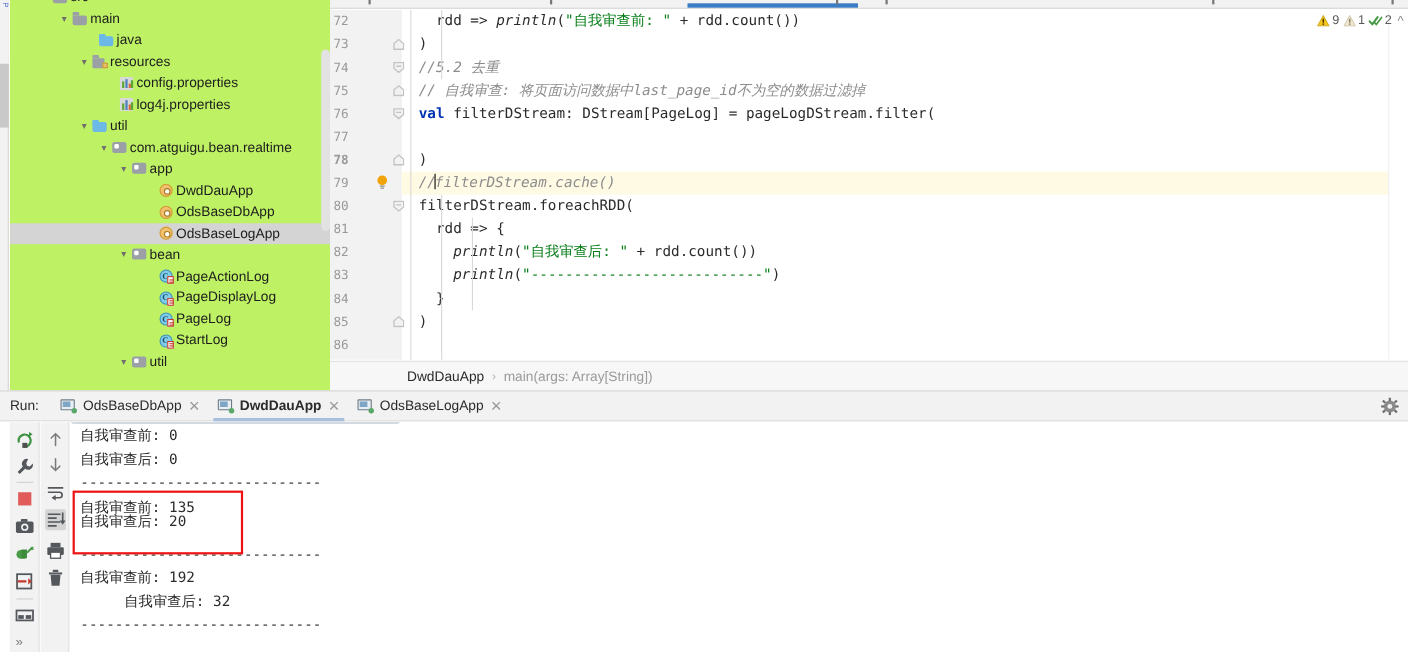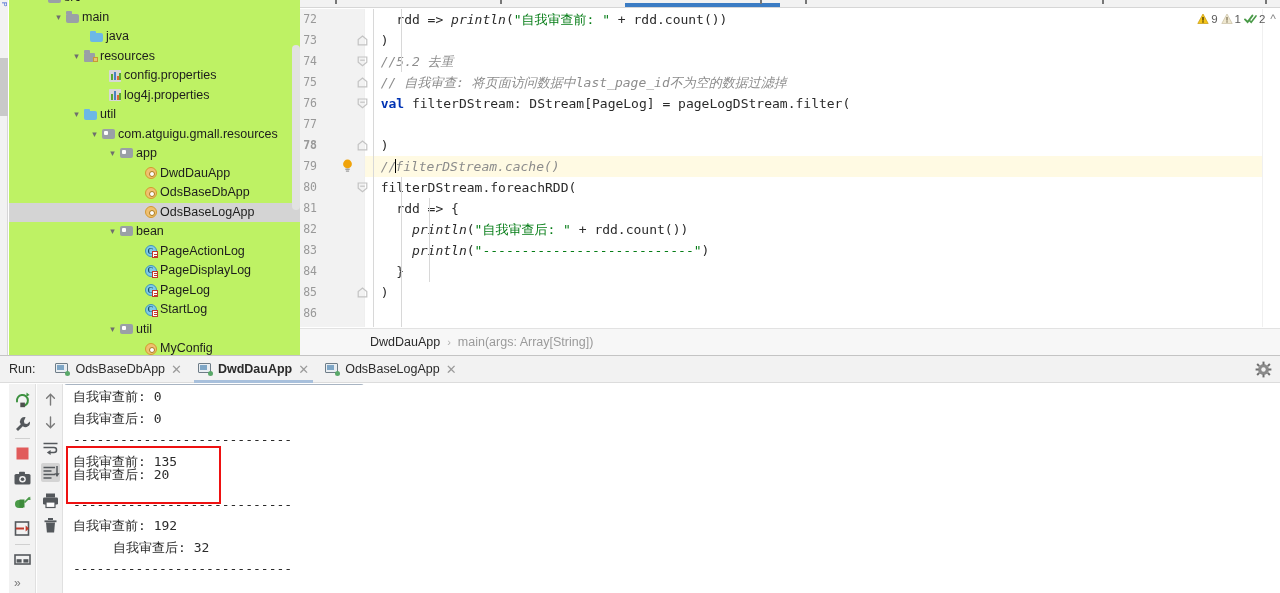--- a/index.html
+++ b/index.html
@@ -270,21 +270,21 @@
               <span class="r" style="left:7.5px;height:4.5px;"></span>
               <span class="g" style="left:9.5px;height:7px;"></span>
             </span></span><span class="lbl">config.properties</span></div>
         <div class="tree-row" style="top: 0px;"><span style="display:inline-block;width:85px;"></span><span class="arrow"></span><span class="ico"><span class="ic-prop">
               <span class="g" style="left:1.5px;height:6px;"></span>
               <span class="b" style="left:4.5px;height:8.5px;"></span>
               <span class="r" style="left:7.5px;height:4.5px;"></span>
               <span class="g" style="left:9.5px;height:7px;"></span>
             </span></span><span class="lbl">log4j.properties</span></div>
         <div class="tree-row" style="top: 0px;"><span style="display:inline-block;width:61px;"></span><span class="arrow">▾</span><span class="ico ic-folder blue"></span><span class="lbl">util</span></div>
-        <div class="tree-row" style="top: 0px;"><span style="display:inline-block;width:79px;"></span><span class="arrow">▾</span><span class="ico"><span class="ic-pkg"></span></span><span class="lbl">com.atguigu.gmall.resources</span></div>
+        <div class="tree-row" style="top: 0px;"><span style="display:inline-block;width:79px;"></span><span class="arrow">▾</span><span class="ico"><span class="ic-pkg"></span></span><span class="lbl">com.atguigu.bean.realtime</span></div>
         <div class="tree-row" style="top: 0px;"><span style="display:inline-block;width:97px;"></span><span class="arrow">▾</span><span class="ico"><span class="ic-pkg"></span></span><span class="lbl">app</span></div>
         <div class="tree-row" style="top: 0px;"><span style="display:inline-block;width:121px;"></span><span class="arrow"></span><span class="ico"><span class="ic-obj"></span></span><span class="lbl">DwdDauApp</span></div>
         <div class="tree-row" style="top: 0px;"><span style="display:inline-block;width:121px;"></span><span class="arrow"></span><span class="ico"><span class="ic-obj"></span></span><span class="lbl">OdsBaseDbApp</span></div>
         <div class="tree-row selected" style="top: 0px;"><span style="display:inline-block;width:121px;"></span><span class="arrow"></span><span class="ico"><span class="ic-obj"></span></span><span class="lbl">OdsBaseLogApp</span></div>
         <div class="tree-row" style="top: 0px;"><span style="display:inline-block;width:97px;"></span><span class="arrow">▾</span><span class="ico"><span class="ic-pkg"></span></span><span class="lbl">bean</span></div>
         <div class="tree-row" style="top: 0px;"><span style="display:inline-block;width:121px;"></span><span class="arrow"></span><span class="ico"><span class="ic-cls">
               <span class="circ"></span>
               <span class="cc">C</span>
               <span class="sq">
                 <i style="top:1.5px;"></i>
@@ -309,21 +309,20 @@
             </span></span><span class="lbl">PageLog</span></div>
         <div class="tree-row" style="top: 0px;"><span style="display:inline-block;width:121px;"></span><span class="arrow"></span><span class="ico"><span class="ic-cls">
               <span class="circ"></span>
               <span class="cc">C</span>
               <span class="sq">
                 <i style="top:1.5px;"></i>
                 <i style="top:3.5px;"></i>
               </span>
             </span></span><span class="lbl">StartLog</span></div>
         <div class="tree-row" style="top: 0px;"><span style="display:inline-block;width:97px;"></span><span class="arrow">▾</span><span class="ico"><span class="ic-pkg"></span></span><span class="lbl">util</span></div>
-        <div class="tree-row" style="top: 0px; opacity: 1;"><span style="display:inline-block;width:121px;"></span><span class="arrow"></span><span class="ico"><span class="ic-obj"></span></span><span class="lbl">MyConfig</span></div>
       </div>
   <div class="tree-scroll"></div>
 </div>
 
 <div class="editor">
 
   <div class="tabbar">
     <div class="tab-active-underline"></div>
     <div class="tab-dot" style="left:35px;"></div>
     <div class="tab-dot" style="left:200px;"></div>

